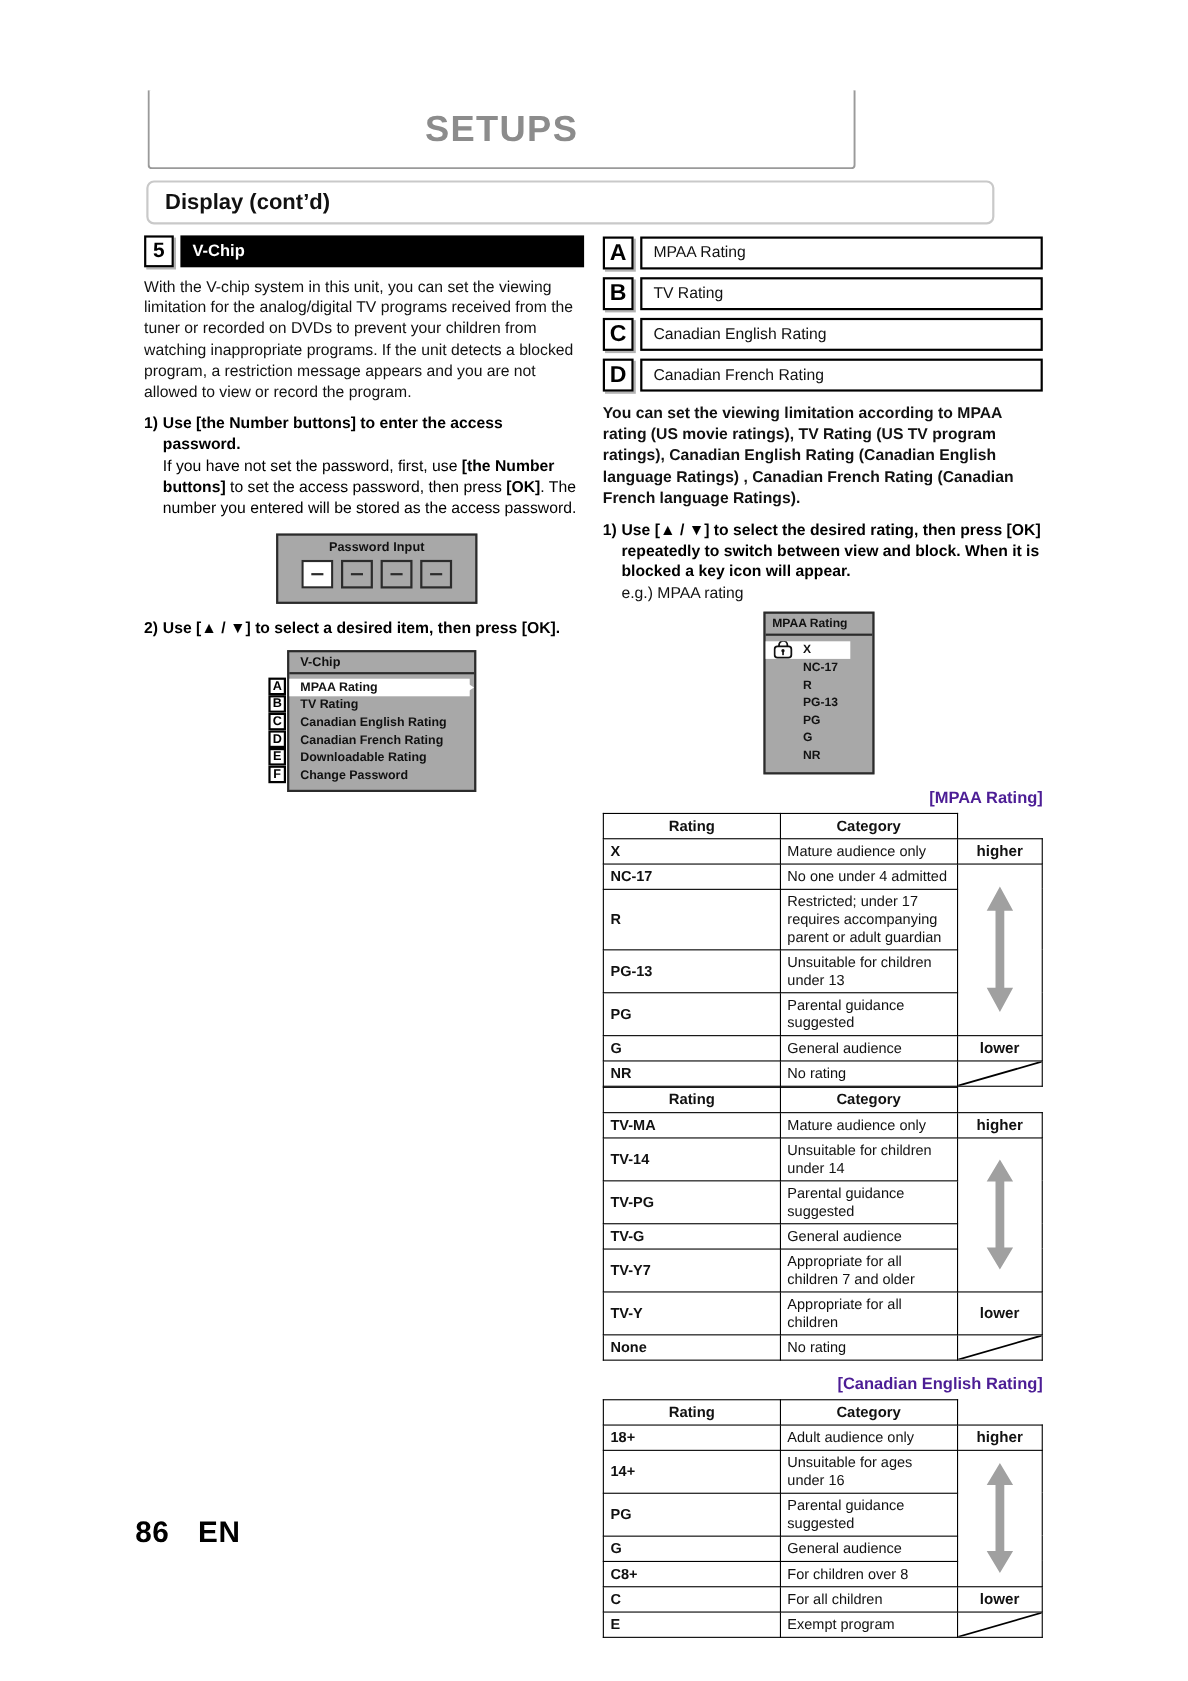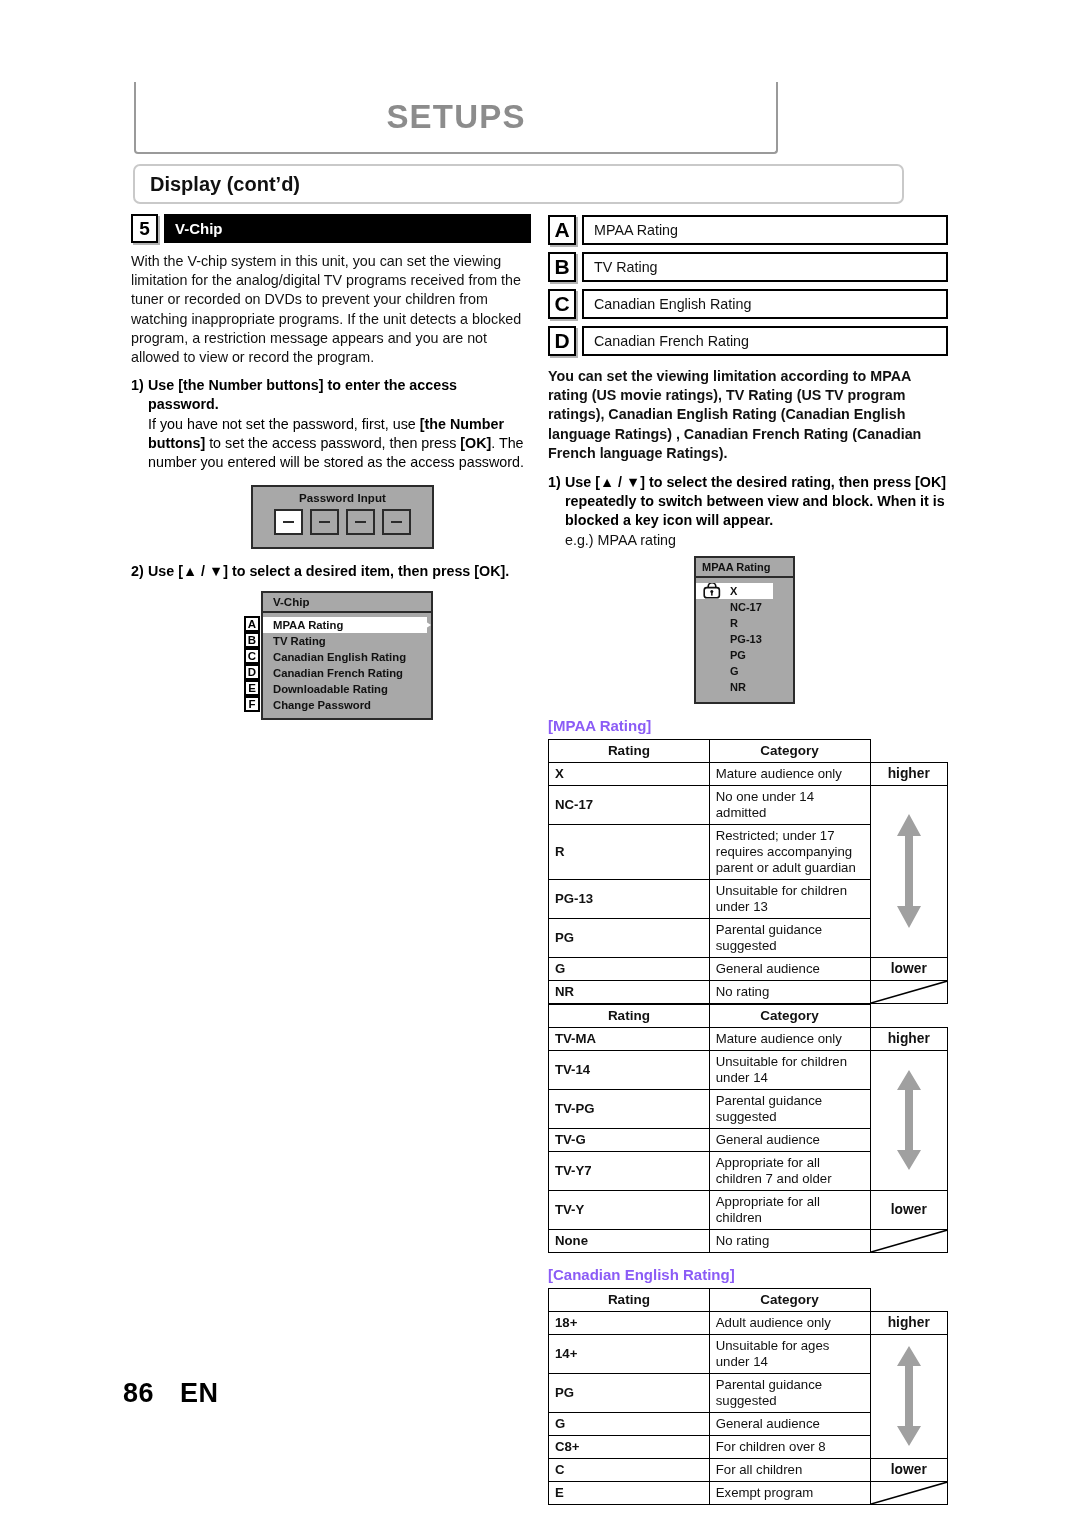--- a/index.html
+++ b/index.html
@@ -298,21 +298,22 @@
     position: absolute;
     left: 7px; top: 5px;
     width: 18px; height: 16px;
   }
 
   
   .tbl-label {
     font-size: 15px;
     font-weight: bold;
     margin: 13px 0 5px 0;
-    color: #8b5cf6;
+    color: #4c1d95;
+    text-align: right;
   }
   table.rating {
     border-collapse: collapse;
     width: 400px;
     table-layout: fixed;
     font-size: 13.2px;
     color: #111;
   }
   table.rating th, table.rating td {
     border: 1px solid #000;
@@ -519,21 +520,21 @@
         <th>Category</th>
         <td class="arrowcell hdr-blank" style="border-left:none;border-top:none;border-right:none;border-bottom:none;"></td>
       </tr>
       <tr>
         <td class="rt">X</td>
         <td class="cat">Mature audience only</td>
         <td class="arrowcell" rowspan="1"><span class="hl-word">higher</span></td>
       </tr>
       <tr>
         <td class="rt">NC-17</td>
-        <td class="cat">No one under 14 admitted</td>
+        <td class="cat">No one under 4 admitted</td>
         <td class="arrowcell" rowspan="4">
           <div class="arrow-art">
             <svg width="30" height="118" viewBox="0 0 30 118">
               <polygon points="15,2 27,24 19,24 19,94 27,94 15,116 3,94 11,94 11,24 3,24" fill="#a0a0a0"></polygon>
             </svg>
           </div>
         </td>
       </tr>
       <tr>
         <td class="rt">R</td>
@@ -624,21 +625,21 @@
         <th>Category</th>
         <td class="arrowcell hdr-blank" style="border:none;"></td>
       </tr>
       <tr>
         <td class="rt">18+</td>
         <td class="cat">Adult audience only</td>
         <td class="arrowcell"><span class="hl-word">higher</span></td>
       </tr>
       <tr>
         <td class="rt">14+</td>
-        <td class="cat">Unsuitable for ages under 14</td>
+        <td class="cat">Unsuitable for ages under 16</td>
         <td class="arrowcell" rowspan="4">
           <div class="arrow-art">
             <svg width="30" height="104" viewBox="0 0 30 104">
               <polygon points="15,2 27,22 19,22 19,82 27,82 15,102 3,82 11,82 11,22 3,22" fill="#a0a0a0"></polygon>
             </svg>
           </div>
         </td>
       </tr>
       <tr>
         <td class="rt">PG</td>

